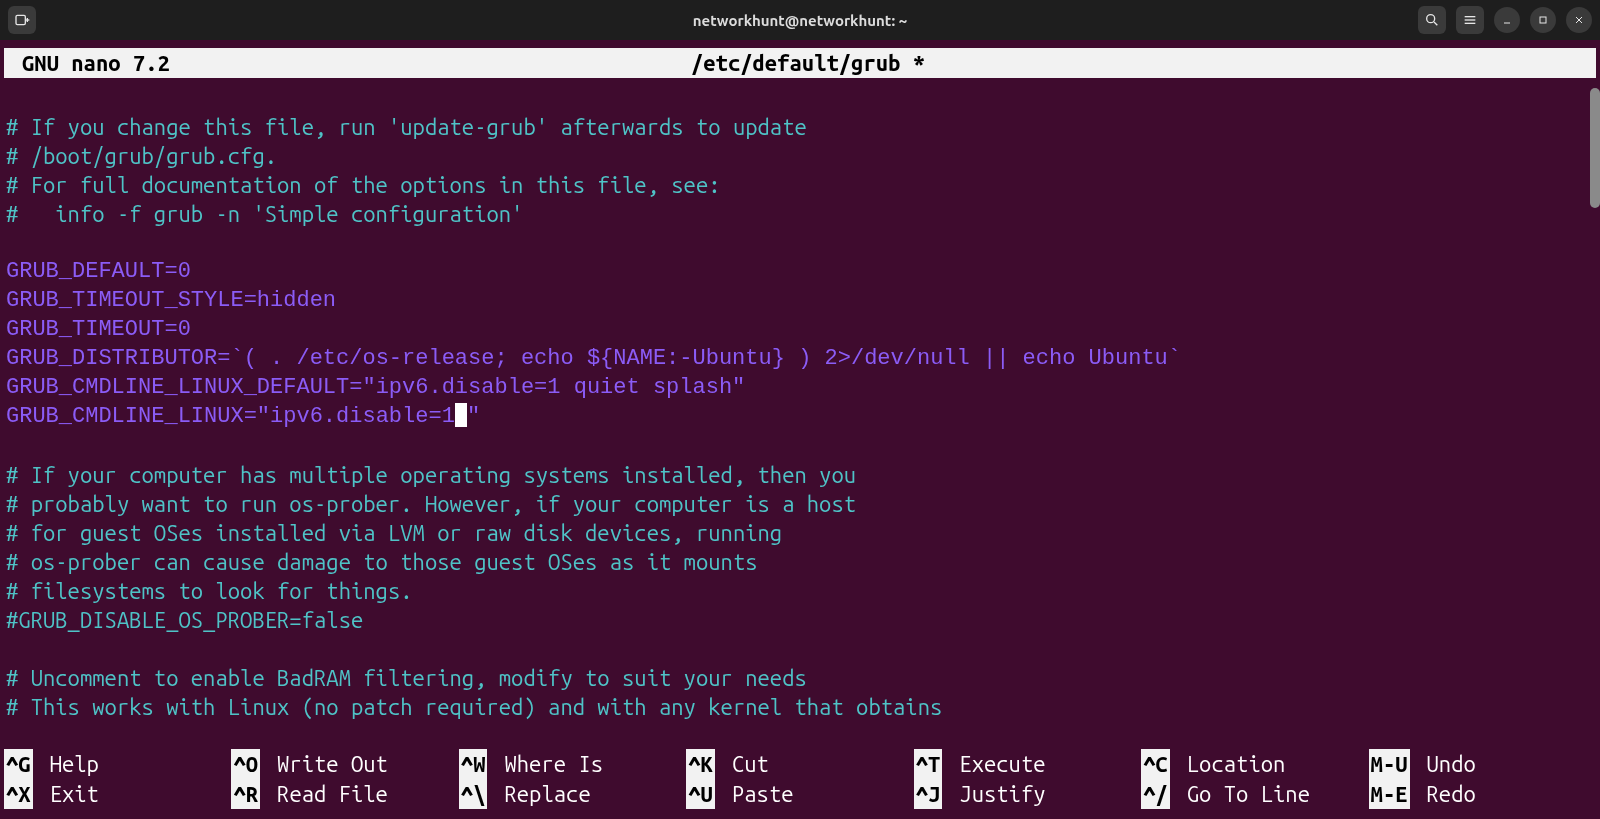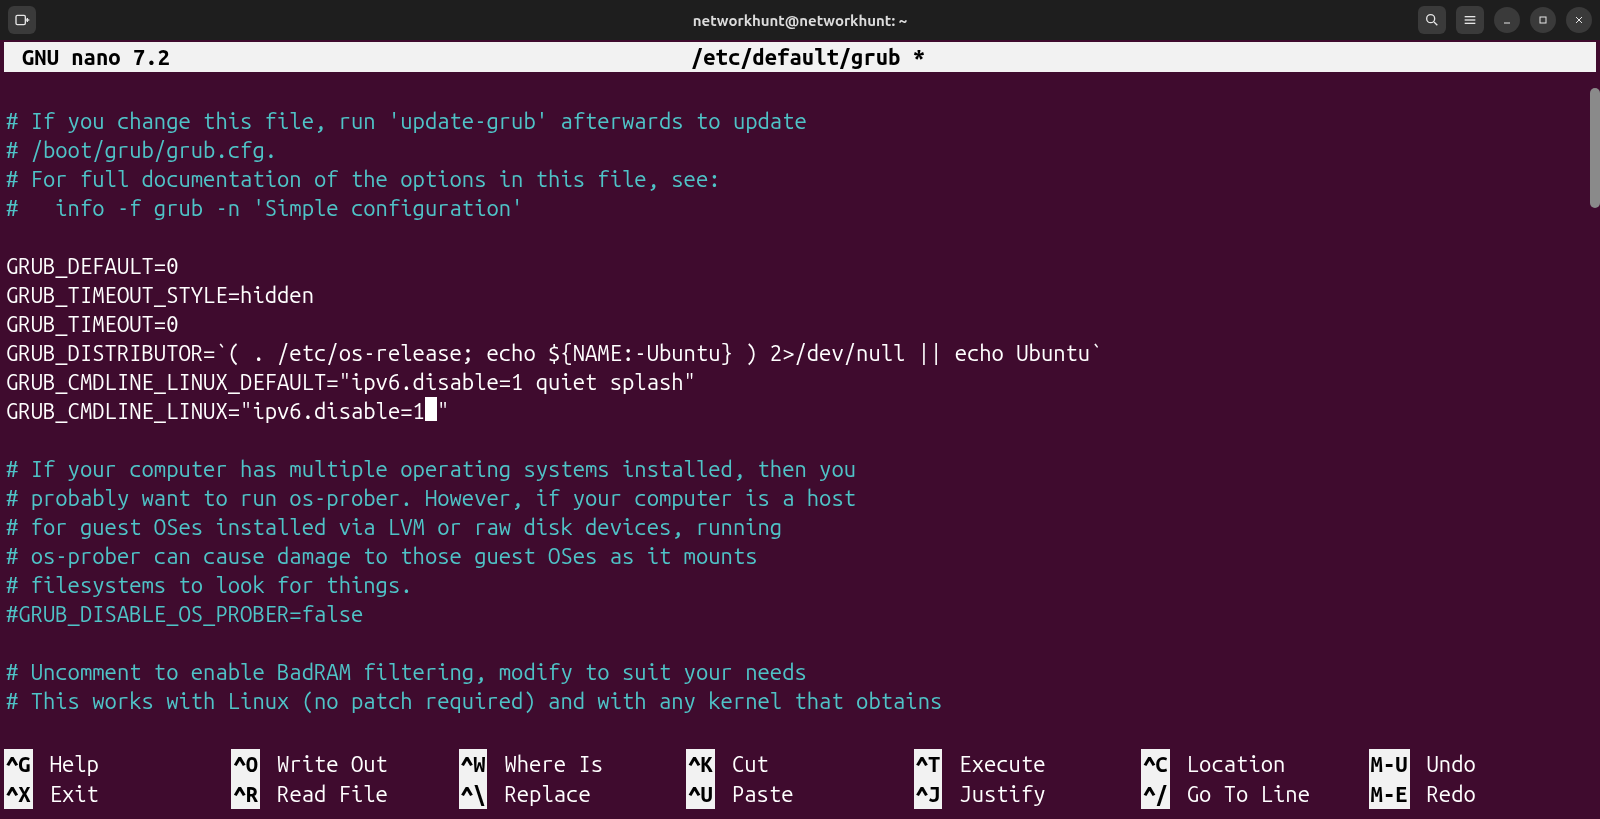--- a/index.html
+++ b/index.html
@@ -62,21 +62,21 @@
     background: #3a3a3a;
     display: flex; align-items: center; justify-content: center;
     cursor: pointer;
   }
   .win-btn svg { width: 12px; height: 12px; stroke: #e6e6e6; fill: none; stroke-width: 2; }
 
   
   .term {
     position: absolute;
     top: 40px; left: 0; right: 0; bottom: 0;
-    padding: 2px 4px 4px 4px;
+    padding: 8px 4px 4px 4px;
   }
 
   .headerbar {
     background: #f2f2f2;
     color: #000000;
     display: flex;
     height: 30px;
     line-height: 30px;
     white-space: pre;
     font-weight: 600;
@@ -84,21 +84,21 @@
   .headerbar .appver { padding-left: 18px; }
   .headerbar .fname  { position: absolute; left: 0; right: 16px; text-align: center; pointer-events: none; margin-left: 32px; }
 
   .content {
     padding: 0 2px;
     white-space: pre;
     line-height: 29px;
     margin-top: 34px;
   }
   .comment { color: #4fc3c7; }
-  .plain   { color: #ffffff; }
+  .plain   { color: #8b5cf6; font-family: Liberation Mono, monospace; }
   .cursor {
     display: inline-block;
     width: 12px;
     height: 24px;
     background: #ffffff;
     vertical-align: text-bottom;
     margin-bottom: 2px;
   }
 
   .shortcuts {

